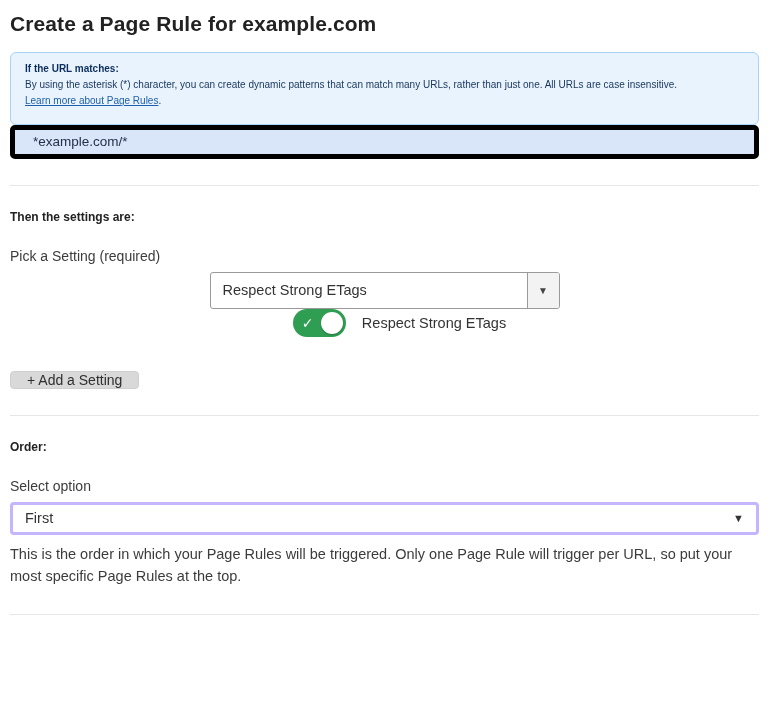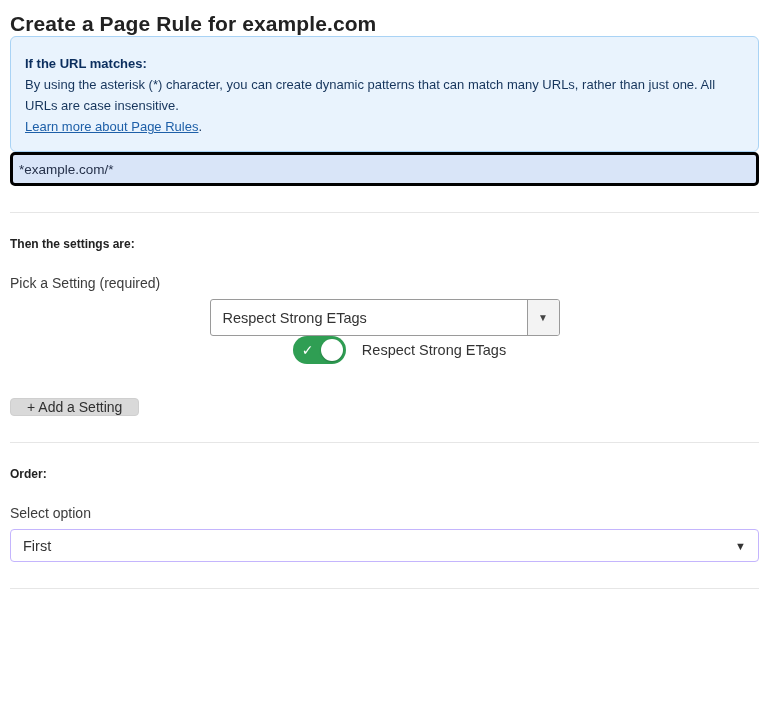--- a/index.html
+++ b/index.html
@@ -18,26 +18,27 @@
   }
   .page-title {
     font-size: 21px;
     font-weight: 700;
     color: #222222;
     margin-top: 2px;
     letter-spacing: 0.1px;
   }
   
   .info-box {
+    margin-top: 16px;
     background: #e9f3fd;
     border: 1px solid #a9d3f5;
     border-radius: 6px;
-    padding: 16px 14px 14px 14px;
+    padding: 8px 14px 14px 14px;
     color: #16355c;
-    font-size: 13px;
+    font-size: 10px;
     line-height: 1.62;
   }
   .info-heading {
     font-weight: 700;
     color: #0b2e5e;
   }
   .info-body { max-width: 720px; }
   .info-link-line a, .info-link {
     color: #1d5fa8;
     text-decoration: underline;
@@ -47,23 +48,23 @@
   .field-label {
     font-size: 14px;
     color: #3c3c3c;
     margin-top: 24px;
     margin-bottom: 8px;
   }
   .url-input {
     width: 749px;
     height: 34px;
     background: #d9e5f8;
-    border: 3px solid #000000;
+    border: 5px solid #000000;
     border-radius: 5px;
-    padding: 0 6px;
+    padding: 0 18px;
     font-size: 13.5px;
     color: #25314a;
     font-family: "Liberation Sans", "DejaVu Sans", sans-serif;
     outline: none;
   }
   .divider {
     border: none;
     border-top: 1px solid #e6e6e6;
     margin: 26px 0 0 0;
   }
@@ -164,21 +165,21 @@
   .btn-gray {
     background: #d9d9d9;
     border-color: #cfcfcf;
     color: #2f2f2f;
   }
   .add-setting-btn { margin-top: 34px; }
   
   .order-select {
     width: 749px;
     height: 33px;
-    border: 1px solid #c4b5fd;
+    border: 3px solid #c4b5fd;
     border-radius: 4px;
     background: #ffffff;
     display: flex;
     align-items: center;
     padding: 0 12px;
     font-size: 14.5px;
     color: #333333;
     cursor: pointer;
   }
   .order-select .spacer { flex: 1; }
@@ -237,18 +238,19 @@
   <h2 class="section-heading">Order:</h2>
 
   <div class="field-label">Select option</div>
 
   <div class="order-select">
     <span>First</span>
     <span class="spacer"></span>
     <span class="caret">▼</span>
   </div>
 
+  <div class="help-text">This is the order in which your Page Rules will be triggered. Only one Page Rule will trigger per URL, so put your most specific Page Rules at the top.</div>
 
   <hr class="divider">
 
   
 
 </div>
 
 </body></html>

